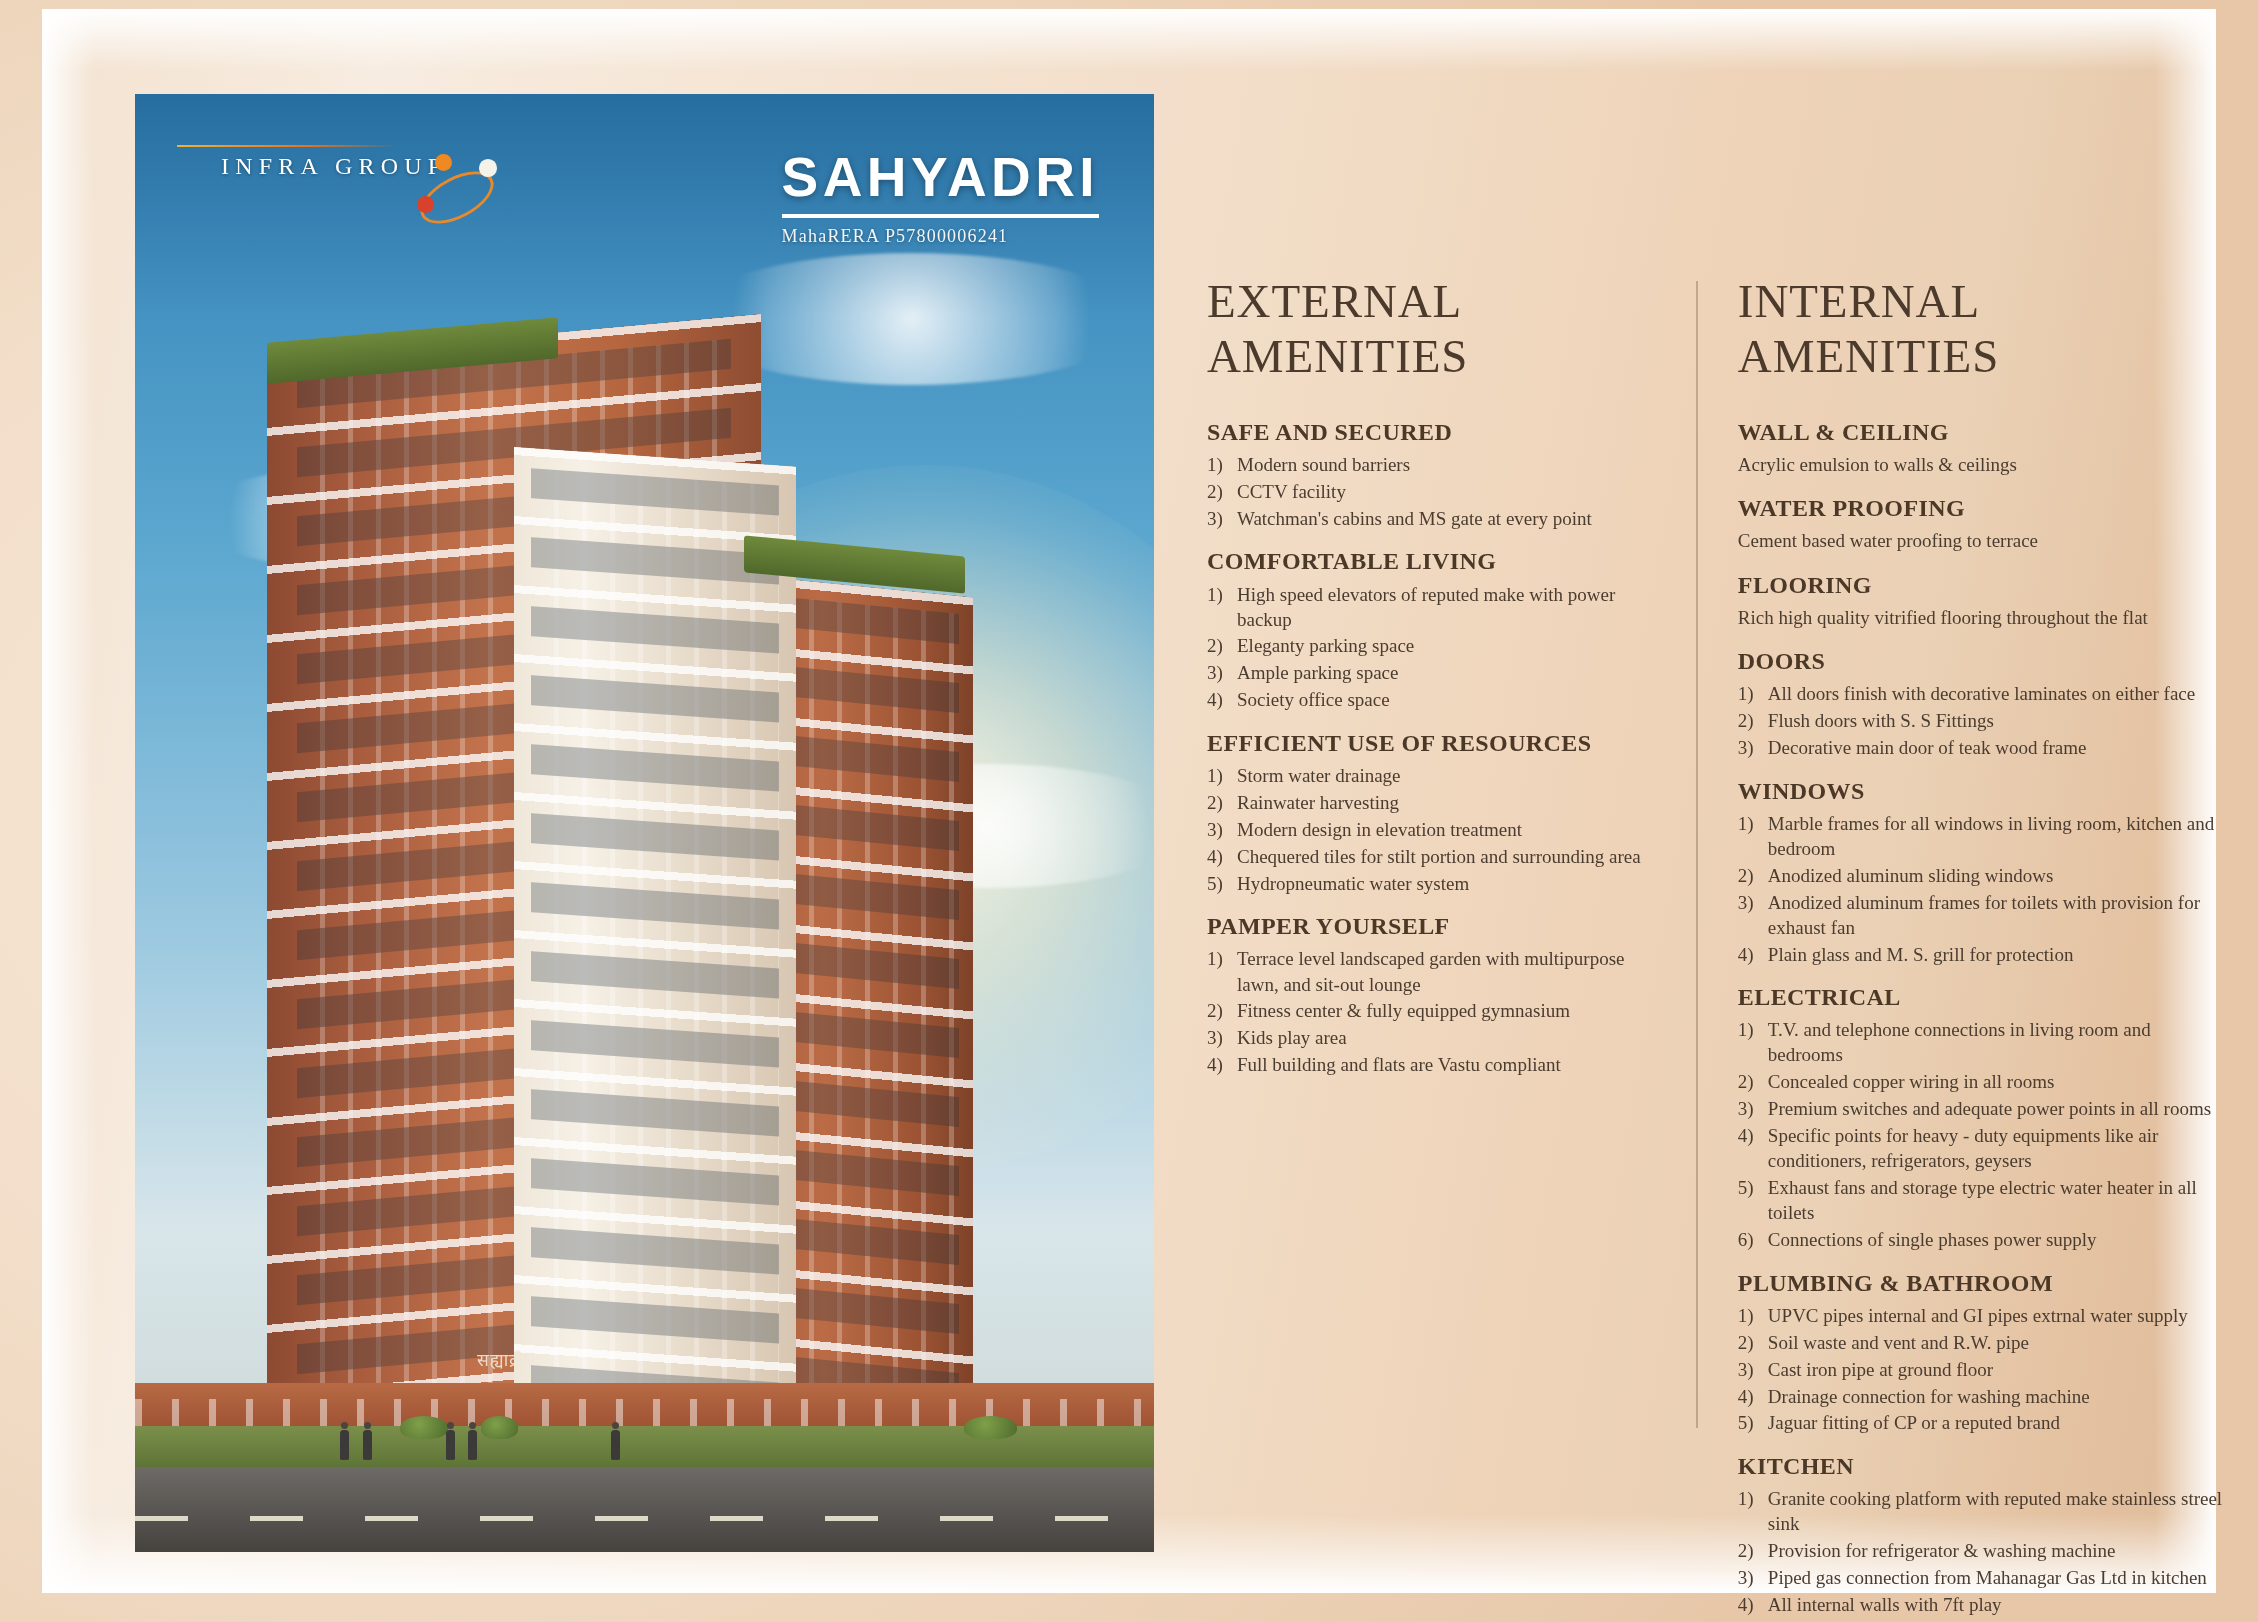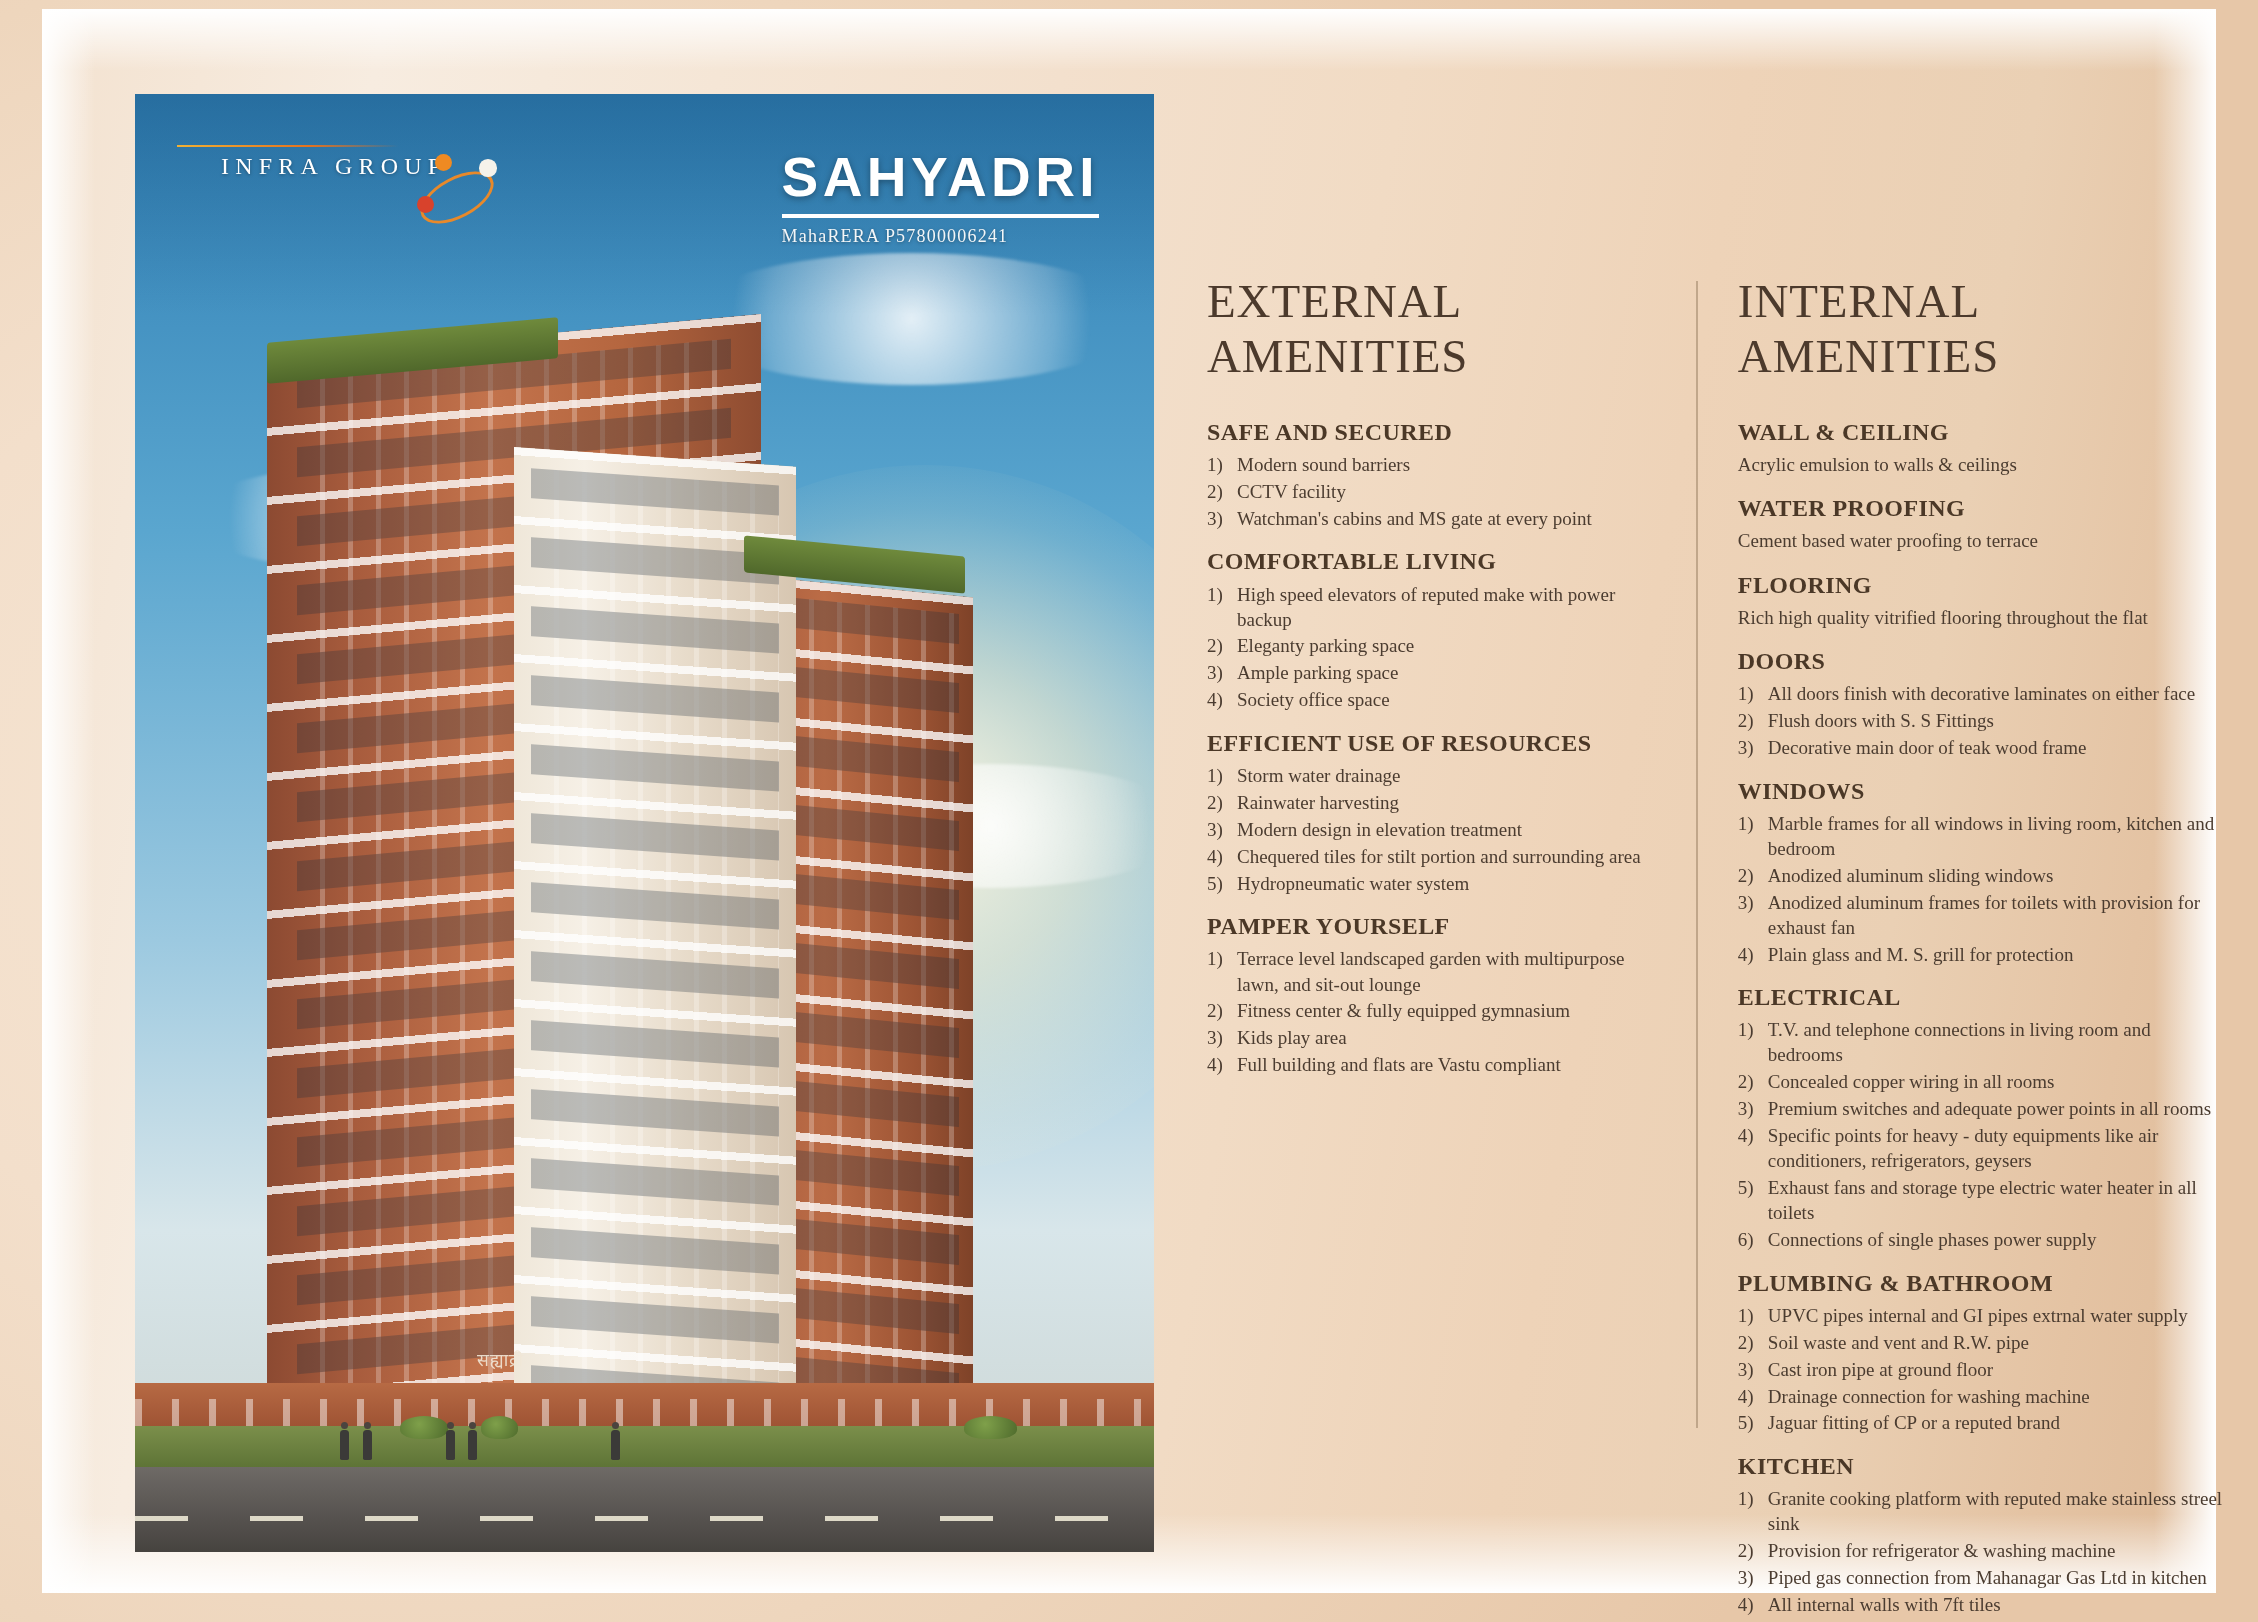--- a/index.html
+++ b/index.html
@@ -660,21 +660,21 @@
             <li>
                 <span class="num">2)</span>
                 <span class="txt">Provision for refrigerator &amp; washing machine</span>
               </li>
             <li>
                 <span class="num">3)</span>
                 <span class="txt">Piped gas connection from Mahanagar Gas Ltd in kitchen</span>
               </li>
             <li>
                 <span class="num">4)</span>
-                <span class="txt">All internal walls with 7ft tiles</span>
+                <span class="txt">All internal walls with 7ft play</span>
               </li>
           </ol>
         </div>
       </div>
 
     </div>
   </div>
 </div>
 
 

